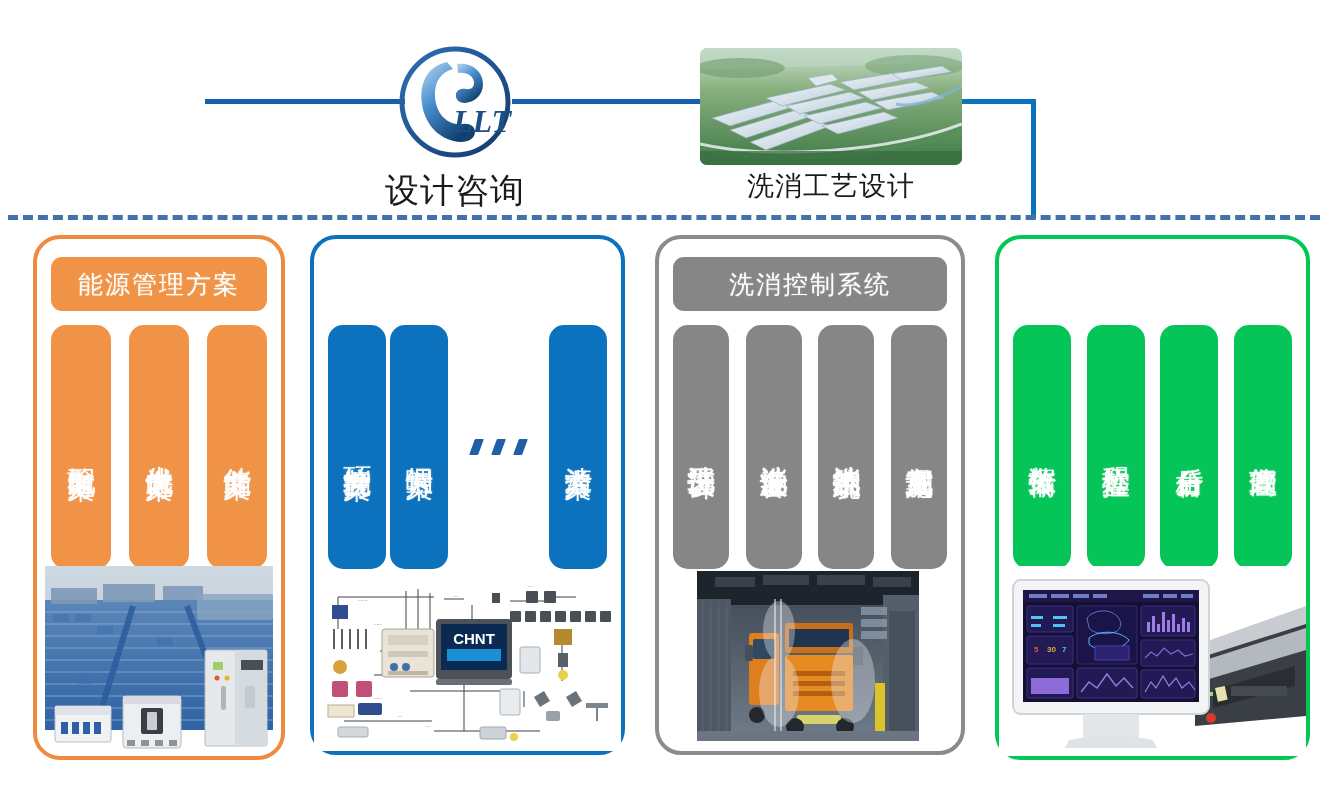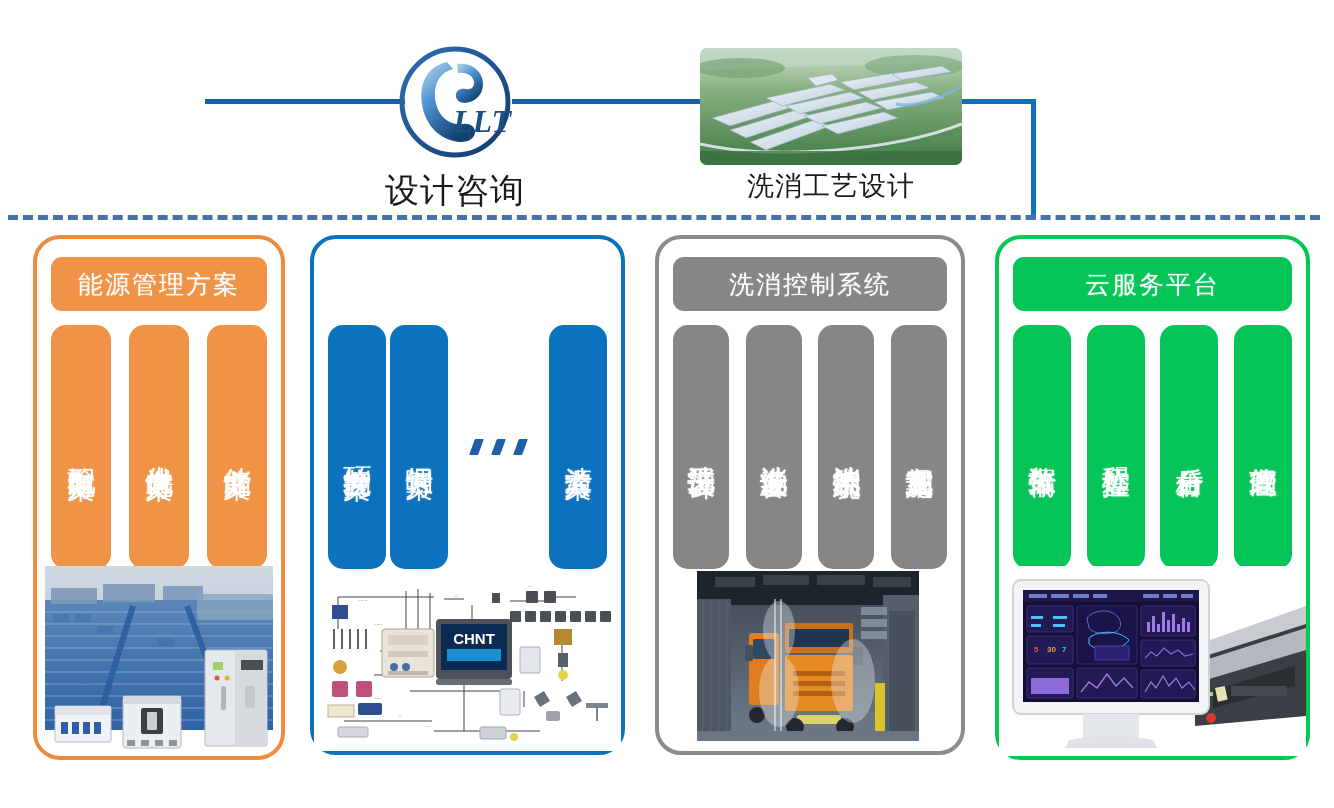--- a/index.html
+++ b/index.html
@@ -406,21 +406,20 @@
             <ellipse cx="82" cy="120" rx="20" ry="36"></ellipse>
           <ellipse cx="156" cy="110" rx="22" ry="42"></ellipse>
         </g>
         <rect x="178" y="112" width="10" height="56" fill="#d9c42c"></rect>
         <rect y="160" width="222" height="10" fill="#6b7682"></rect>
       </svg>
     </div>
   </div>
 
   <div class="panel" id="panel-cloud">
-    <div class="head">云服务平台</div>
     <div class="cols">
       <div class="vbox" style="width:58px">数据传输</div>
       <div class="vbox" style="width:58px">远程监控</div>
       <div class="vbox" style="width:58px">后台分析</div>
       <div class="vbox" style="width:58px">高效管理</div>
     </div>
     <div class="media" style="height:190px">
       <svg class="photo" width="307" height="190" viewBox="0 0 307 190">
         <rect width="307" height="190" fill="#ffffff"></rect>
 

